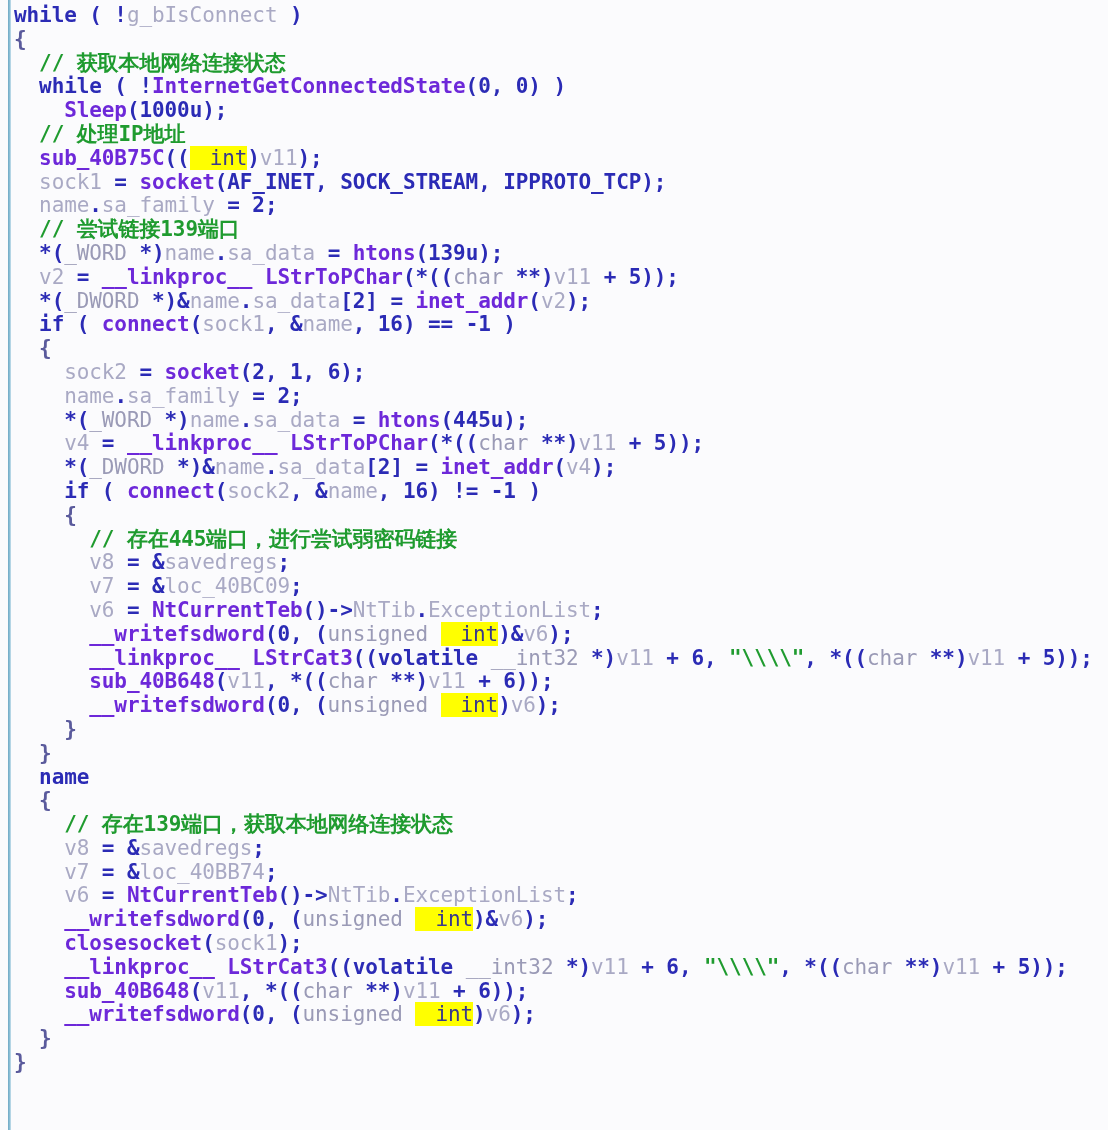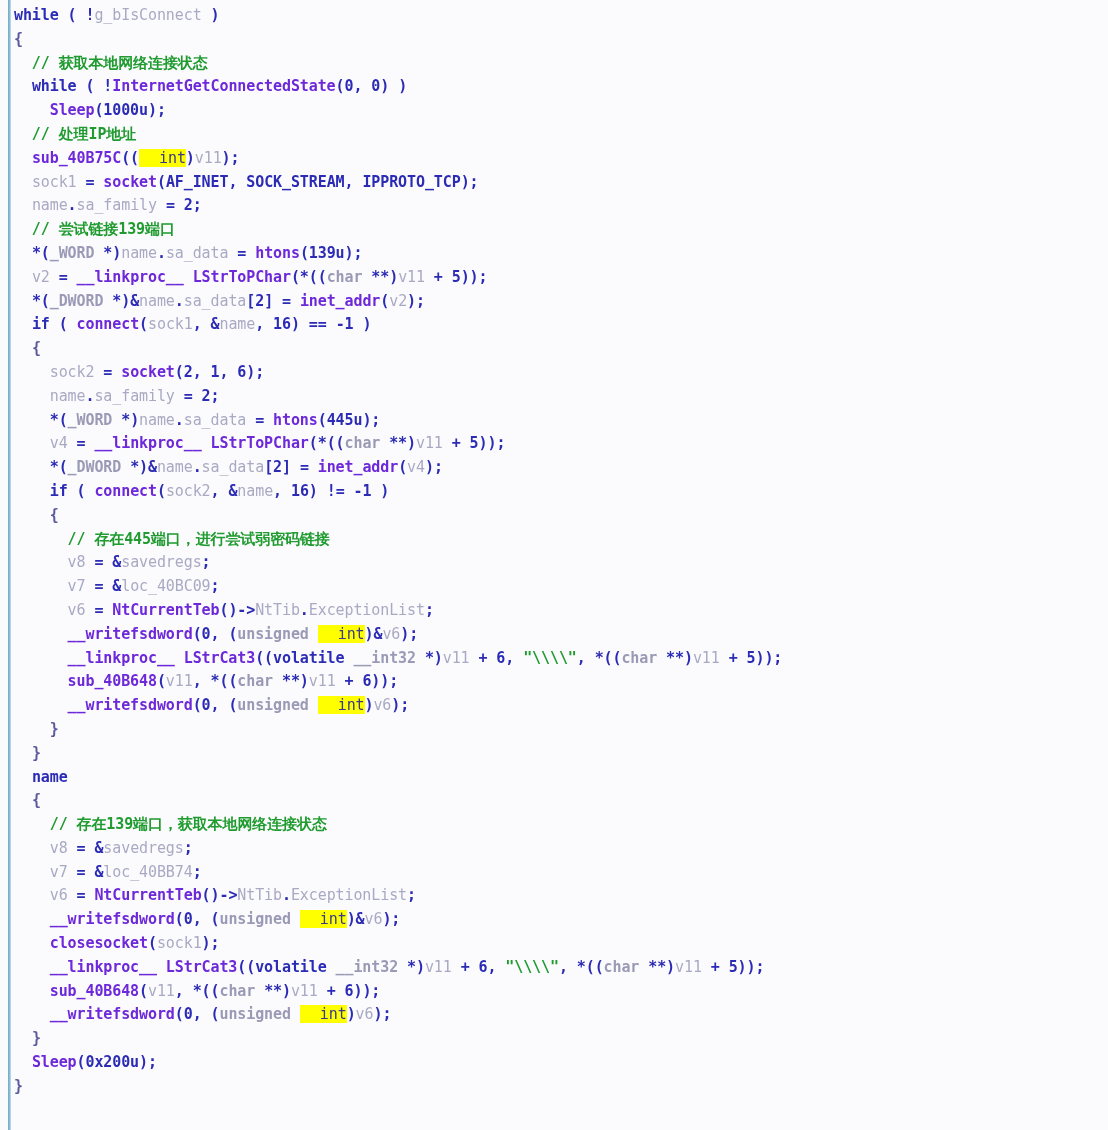--- a/index.html
+++ b/index.html
@@ -38,32 +38,32 @@
     position: absolute;
     left: 14px;
     top: 4px;
     width: 1090px;
   }
 
   .code-line {
     height: 23.8px;
     line-height: 23.8px;
     white-space: pre;
-    font-size: 15px;
+    font-size: 21px;
     letter-spacing: -0.1px;
     color: #3a37b8;
   }
 
   
   .tok-kw      { color: #2b2bb5; font-weight: bold; }        
   .tok-fn      { color: #6d28d9; font-weight: bold; }        
   .tok-punct   { color: #2b2bb5; font-weight: bold; }        
   .tok-brace   { color: #5a5a9c; font-weight: bold; }
   .tok-var     { color: #a9a9c4; font-weight: normal; }
-  .tok-type    { color: #9a9ab6; font-weight: bold; text-align: center; }      
+  .tok-type    { color: #9a9ab6; font-weight: normal; text-align: center; }      
   .tok-num     { color: #2b2bb5; font-weight: bold; }
   .tok-const   { color: #2b2bb5; font-weight: bold; }        
   .tok-comment { color: #1f9b2f; font-weight: bold; }
   .tok-str     { color: #1f9b2f; font-weight: bold; }
   .tok-hl      { background: #ffff00; color: #3a3a8a; font-weight: normal; padding-left: 20px; }
 </style>
 </head>
 <body>
 
 <div id="code-view">
@@ -108,17 +108,16 @@
       <div class="code-line"><span class="tok-comment">    // 存在139端口，获取本地网络连接状态</span></div>
       <div class="code-line">    <span class="tok-var">v8</span> <span class="tok-punct">=</span> <span class="tok-punct">&amp;</span><span class="tok-var">savedregs</span><span class="tok-punct">;</span></div>
       <div class="code-line">    <span class="tok-var">v7</span> <span class="tok-punct">=</span> <span class="tok-punct">&amp;</span><span class="tok-var">loc_40BB74</span><span class="tok-punct">;</span></div>
       <div class="code-line">    <span class="tok-var">v6</span> <span class="tok-punct">=</span> <span class="tok-fn">NtCurrentTeb</span><span class="tok-punct">()-&gt;</span><span class="tok-var">NtTib</span><span class="tok-punct">.</span><span class="tok-var">ExceptionList</span><span class="tok-punct">;</span></div>
       <div class="code-line">    <span class="tok-fn">__writefsdword</span><span class="tok-punct">(</span><span class="tok-num">0</span><span class="tok-punct">,</span> <span class="tok-punct">(</span><span class="tok-type">unsigned</span> <span class="tok-hl">int</span><span class="tok-punct">)&amp;</span><span class="tok-var">v6</span><span class="tok-punct">);</span></div>
       <div class="code-line">    <span class="tok-fn">closesocket</span><span class="tok-punct">(</span><span class="tok-var">sock1</span><span class="tok-punct">);</span></div>
       <div class="code-line">    <span class="tok-fn">__linkproc__</span> <span class="tok-fn">LStrCat3</span><span class="tok-punct">((</span><span class="tok-kw">volatile</span> <span class="tok-type">__int32</span> <span class="tok-punct">*)</span><span class="tok-var">v11</span> <span class="tok-punct">+</span> <span class="tok-num">6</span><span class="tok-punct">,</span> <span class="tok-str">"\\\\"</span><span class="tok-punct">,</span> <span class="tok-punct">*((</span><span class="tok-type">char</span> <span class="tok-punct">**)</span><span class="tok-var">v11</span> <span class="tok-punct">+</span> <span class="tok-num">5</span><span class="tok-punct">));</span></div>
       <div class="code-line">    <span class="tok-fn">sub_40B648</span><span class="tok-punct">(</span><span class="tok-var">v11</span><span class="tok-punct">,</span> <span class="tok-punct">*((</span><span class="tok-type">char</span> <span class="tok-punct">**)</span><span class="tok-var">v11</span> <span class="tok-punct">+</span> <span class="tok-num">6</span><span class="tok-punct">));</span></div>
       <div class="code-line">    <span class="tok-fn">__writefsdword</span><span class="tok-punct">(</span><span class="tok-num">0</span><span class="tok-punct">,</span> <span class="tok-punct">(</span><span class="tok-type">unsigned</span> <span class="tok-hl">int</span><span class="tok-punct">)</span><span class="tok-var">v6</span><span class="tok-punct">);</span></div>
       <div class="code-line">  <span class="tok-brace">}</span></div>
-      <div class="code-line">  <span class="tok-fn">Sleep</span><span class="tok-punct">(</span><span class="tok-num">0x200u</span><span class="tok-punct">);</span></div>
       <div class="code-line"><span class="tok-brace">}</span></div>
     </div>
 
 </div>
 
 </body></html>

